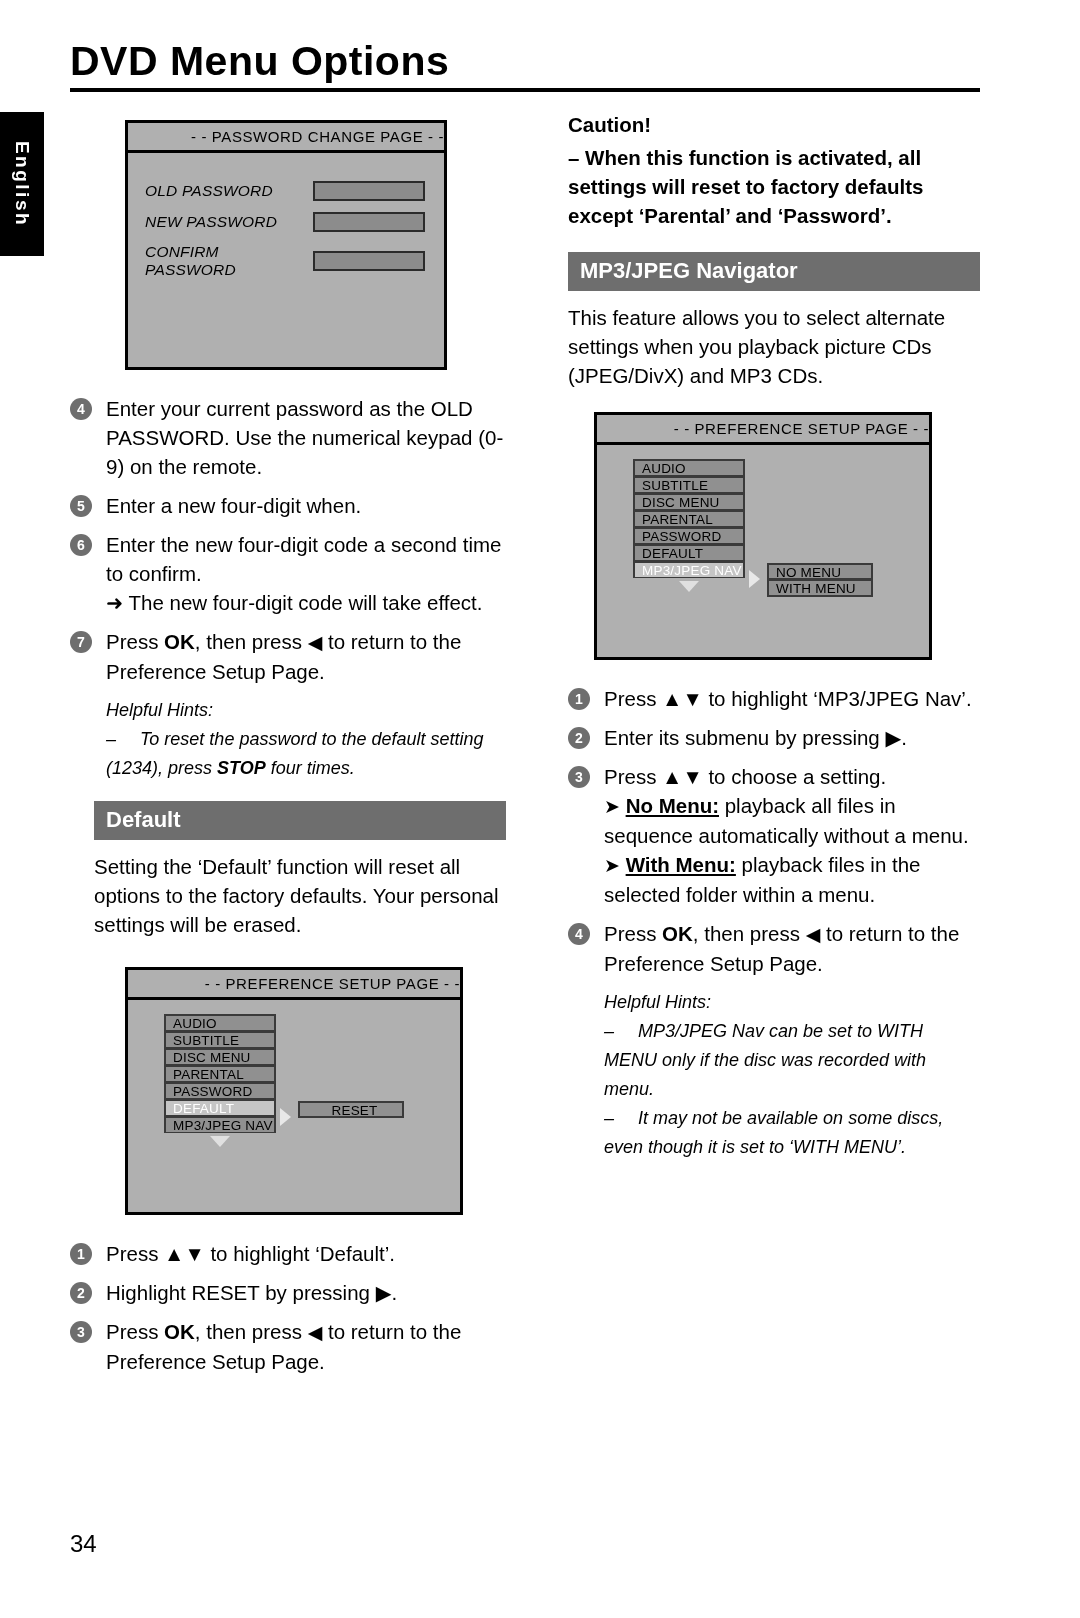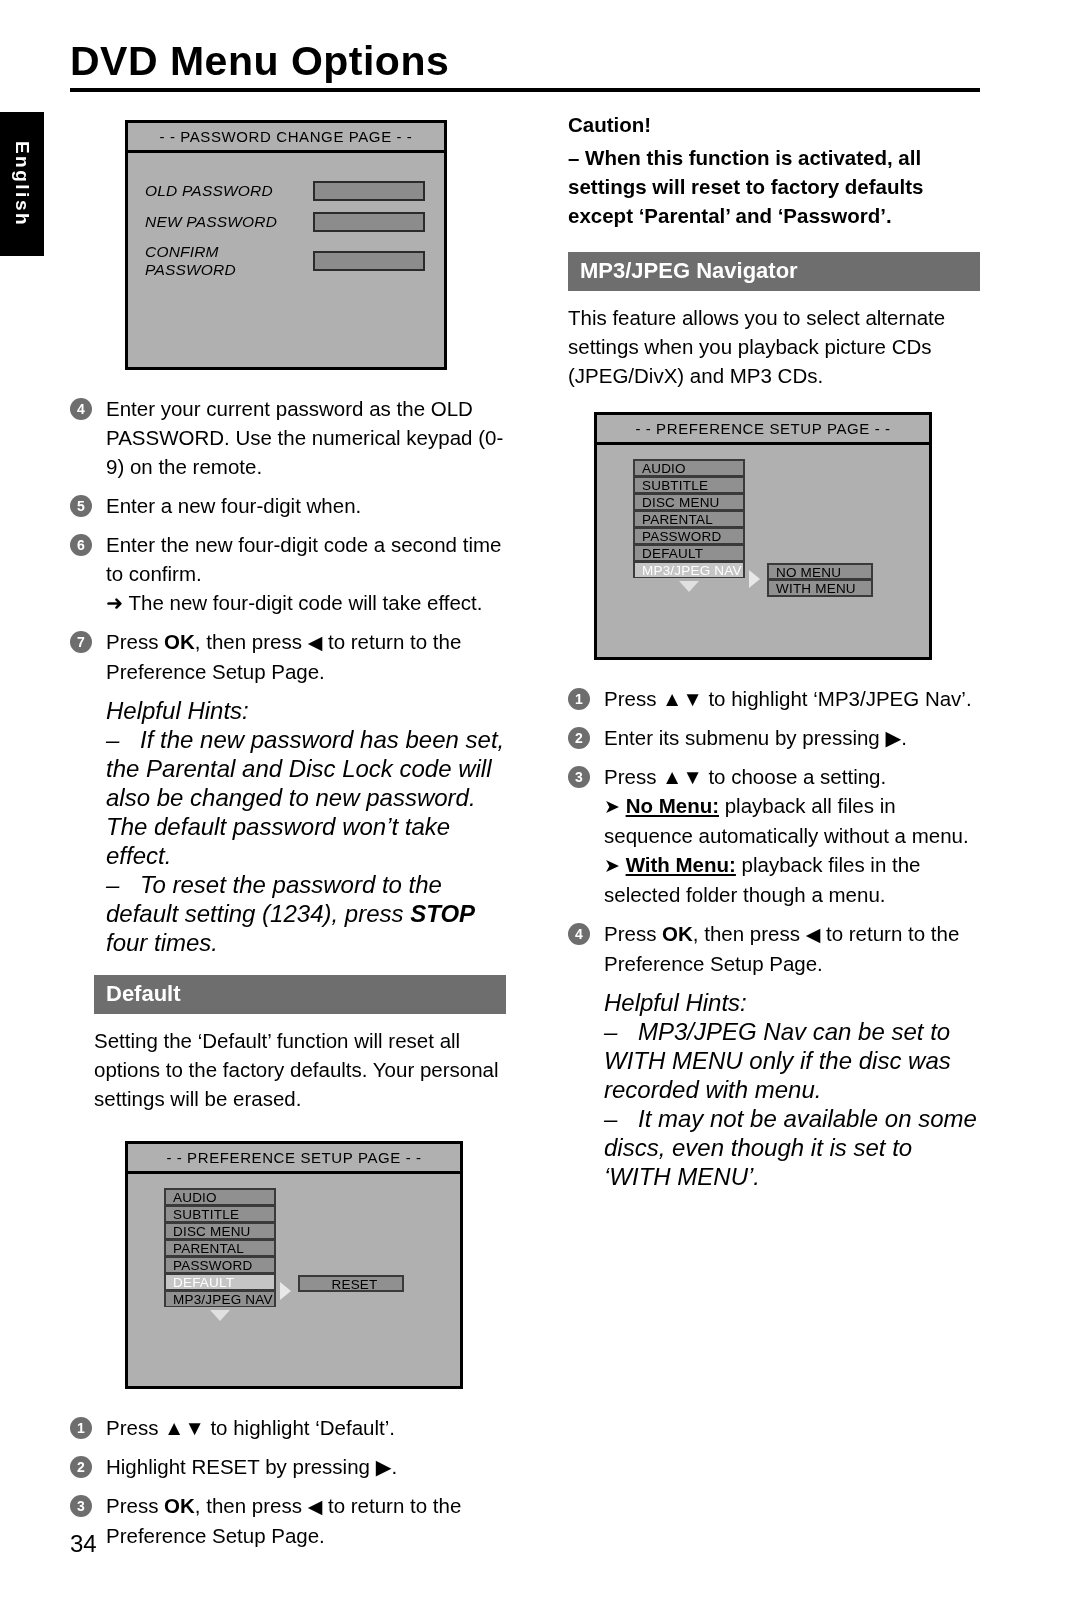--- a/index.html
+++ b/index.html
@@ -96,21 +96,21 @@
     line-height: 22px;
     text-align: center;
   }
   .step .sub {
     display: block;
   }
 
   .hints-block {
     padding-left: 36px;
     font-style: italic;
-    font-size: 24px;
+    font-size: 18px;
     line-height: 29px;
     margin-top: 6px;
   }
   .hints-title { font-style: italic; }
   .hint-item { font-style: italic; text-indent: 0; }
   .hint-item .dash { display: inline-block; width: 34px; }
 
   
   .section-bar {
     background: #6e6e6e;
@@ -125,21 +125,21 @@
 
   
   .osd {
     background: #b0b0b0;
     border: 3px solid #000000;
     position: relative;
   }
   .osd-title {
     background: #b0b0b0;
     border-bottom: 3px solid #000000;
-    text-align: center;
+    text-align: right;
     font-size: 15px;
     letter-spacing: 0.6px;
     padding: 5px 0 5px 0;
     font-family: "Liberation Sans", sans-serif;
   }
   .osd-body { position: relative; }
 
   
   .osd-pw { width: 322px; height: 250px; margin-left: 55px; }
   .pw-rows { padding: 28px 0 0 17px; font-style: italic; }
@@ -272,21 +272,20 @@
       <span class="sub">➜ The new four-digit code will take effect.</span>
     </div>
     <div class="step">
       <span class="bullet-num">7</span>
       <span>Press </span><strong>OK</strong><span>, then press </span><span class="arrow-glyph">◀</span><span> to return to the Preference Setup Page.</span>
     </div>
   </div>
 
   <div class="hints-block">
     <div class="hints-title">Helpful Hints:</div>
-    <div class="hint-item"><span class="dash">–</span><span>If the new password has been set, the Parental and Disc Lock code will also be changed to new password. The default password won’t take effect.</span></div>
     <div class="hint-item"><span class="dash">–</span><span>To reset the password to the default setting (1234), press </span><strong>STOP</strong><span> four times.</span></div>
   </div>
 
   <div class="section-bar">Default</div>
   <div class="para" style="margin-left:24px;width:420px;">Setting the ‘Default’ function will reset all options to the factory defaults. Your personal settings will be erased.</div>
 
   <div class="osd osd-pref left-diagram" style="margin-top:28px;">
     <div class="osd-title">- - PREFERENCE SETUP PAGE - -</div>
     <div class="osd-body pref-inner">
       <div class="menu-list">
@@ -357,21 +356,21 @@
       <span>Press </span><span>▲▼</span><span> to highlight ‘MP3/JPEG Nav’.</span>
     </div>
     <div class="step">
       <span class="bullet-num">2</span>
       <span>Enter its submenu by pressing </span><span>▶</span><span>.</span>
     </div>
     <div class="step">
       <span class="bullet-num">3</span>
       <span>Press </span><span>▲▼</span><span> to choose a setting.</span>
       <span class="sub"><span class="arrow-glyph">➤</span> <strong class="ul">No Menu:</strong><span> playback all files in sequence automatically without a menu.</span></span>
-      <span class="sub"><span class="arrow-glyph">➤</span> <strong class="ul">With Menu:</strong><span> playback files in the selected folder though a menu.</span></span>
+      <span class="sub"><span class="arrow-glyph">➤</span> <strong class="ul">With Menu:</strong><span> playback files in the selected folder within a menu.</span></span>
     </div>
     <div class="step">
       <span class="bullet-num">4</span>
       <span>Press </span><strong>OK</strong><span>, then press </span><span class="arrow-glyph">◀</span><span> to return to the Preference Setup Page.</span>
     </div>
   </div>
 
   <div class="hints-block">
     <div class="hints-title">Helpful Hints:</div>
     <div class="hint-item"><span class="dash">–</span><span>MP3/JPEG Nav can be set to WITH MENU only if the disc was recorded with menu.</span></div>

